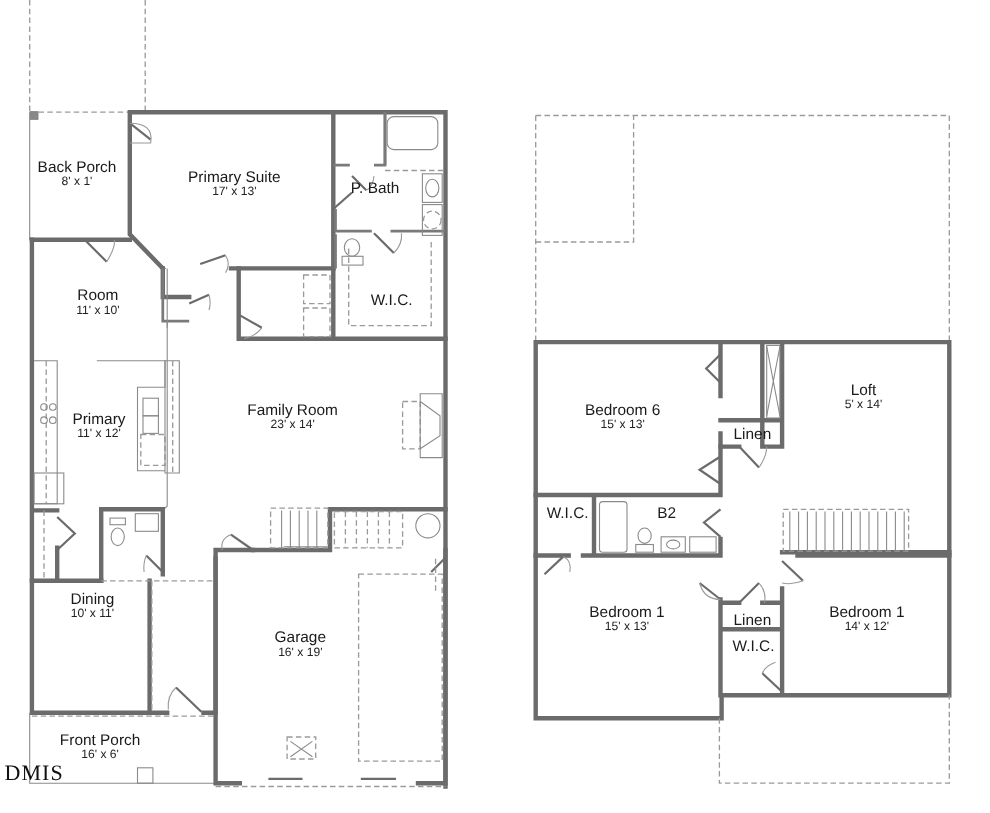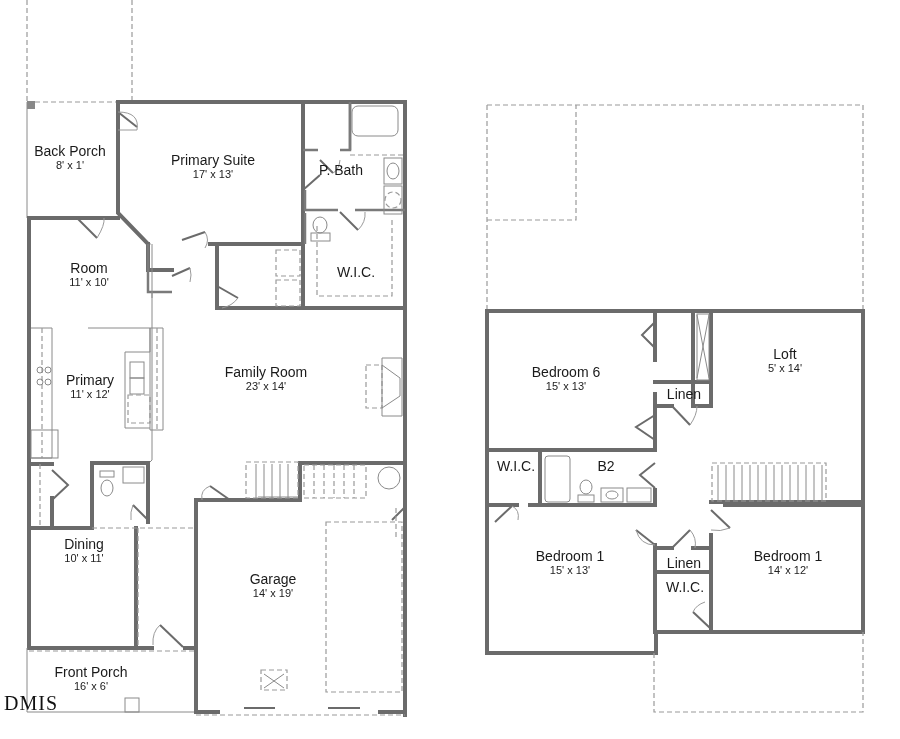--- a/index.html
+++ b/index.html
@@ -212,21 +212,21 @@
 <div class="label" style="left:266px;top:364px">
   <span class="name">Family Room</span>
   <span class="dim">23' x 14'</span>
 </div>
 <div class="label" style="left:84px;top:536px">
   <span class="name">Dining</span>
   <span class="dim">10' x 11'</span>
 </div>
 <div class="label" style="left:273px;top:571px">
   <span class="name">Garage</span>
-  <span class="dim">14' x 19'</span>
+  <span class="dim">16' x 19'</span>
 </div>
 <div class="label" style="left:91px;top:664px">
   <span class="name">Front Porch</span>
   <span class="dim">16' x 6'</span>
 </div>
 
 <div class="label" style="left:566px;top:364px">
   <span class="name">Bedroom 6</span>
   <span class="dim">15' x 13'</span>
 </div>

